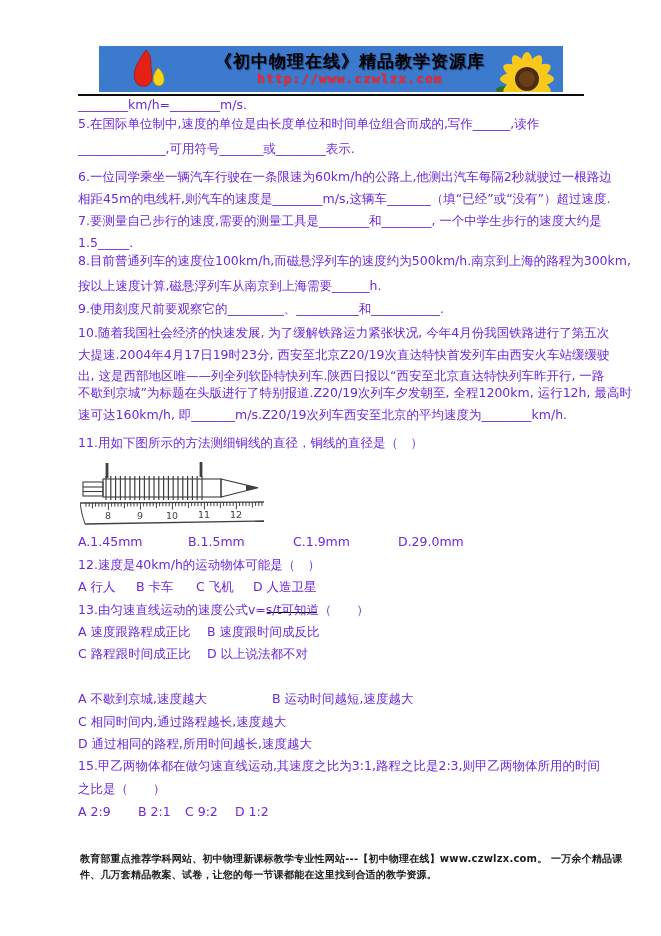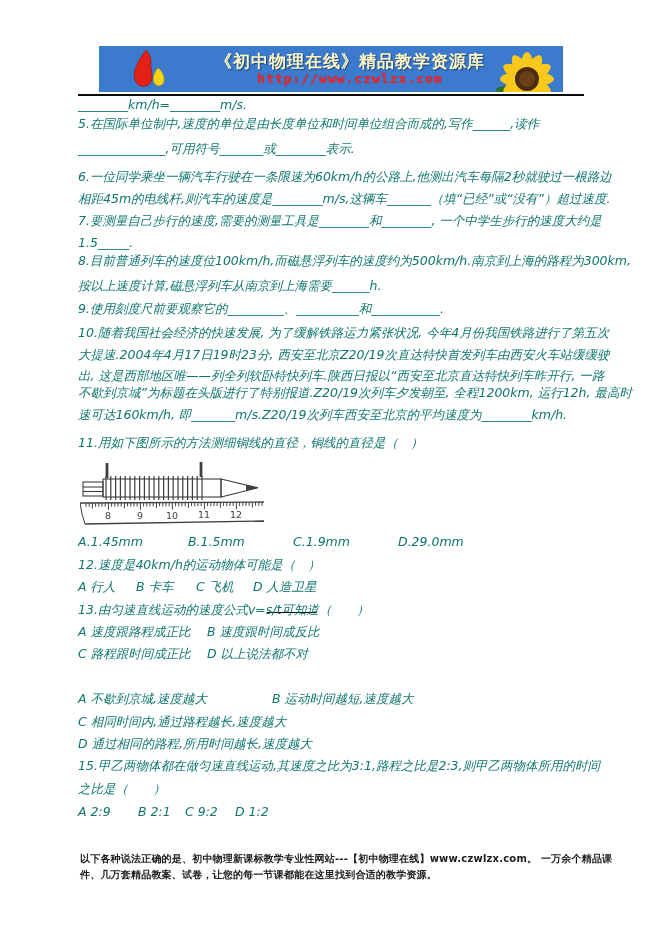--- a/index.html
+++ b/index.html
@@ -6,32 +6,32 @@
   #page{position:relative;width:661px;height:936px;background:#ffffff;overflow:hidden;
         font-family:"DejaVu Sans",sans-serif;color:#000;}
   
   #banner{position:absolute;left:99px;top:46px;width:464px;height:46px;overflow:hidden;
     background:
       radial-gradient(ellipse 120px 30px at 78% 108%, rgba(255,255,255,.85), rgba(255,255,255,0) 70%),
       radial-gradient(ellipse 150px 26px at 30% 115%, rgba(255,255,255,.7), rgba(255,255,255,0) 65%),
       linear-gradient(180deg,#2d6cc3 0%,#4a89d3 45%,#7cadе3 70%,#8fbce9 78%,#cfe4f6 100%);
     background-color:#3b7acc;}
   #banner-title{position:absolute;left:92px;top:4px;width:318px;text-align:center;
-    font-size:17px;font-weight:bold;color:#fef9c3;letter-spacing:1px;white-space:nowrap;
+    font-size:17px;font-weight:bold;color:#000000;letter-spacing:1px;white-space:nowrap;
     text-shadow:1px 1px 1px rgba(20,40,90,.65);}
   #banner-url{position:absolute;left:92px;top:25px;width:318px;text-align:center;
     font-size:13px;font-weight:bold;color:#ff2222;letter-spacing:1px;white-space:nowrap;
     font-family:"DejaVu Sans Mono",monospace;text-shadow:0 0 1px rgba(120,0,0,.4);}
   #logo-svg{position:absolute;left:26px;top:2px;}
   #sunflower-svg{position:absolute;left:388px;top:2px;}
   
   #rule{position:absolute;left:78px;top:94px;width:506px;height:2px;background:#0a0a0a;}
   
   .line{position:absolute;left:78px;height:20px;font-size:12.5px;line-height:17px;
-        white-space:nowrap;color:#0f766e;font-style:italic;}
+        white-space:nowrap;color:#6d28d9;}
   .opt{display:inline-block;}
   .w110{width:110px;} .w105{width:105px;}
   .w58{width:58px;}  .w60{width:60px;}  .w57{width:57px;}
   .w129{width:129px;} .w194{width:194px;} .w47{width:47px;} .w50{width:50px;}
   .uline{border-bottom:1px solid #000;padding-bottom:18px;}
   
   #diagram{position:absolute;left:80px;top:460px;}
   
   #footer{position:absolute;left:80px;top:851px;width:510px;font-size:10px;font-weight:bold;
           color:#1c1c1c;line-height:16px;letter-spacing:.2px;}
@@ -217,17 +217,17 @@
   <div class="line" style="top:735px">D 通过相同的路程,所用时间越长,速度越大</div>
   <div class="line" style="top:713px">C 相同时间内,通过路程越长,速度越大</div>
 
   <div class="line" style="top:757px">15.甲乙两物体都在做匀速直线运动,其速度之比为3:1,路程之比是2:3,则甲乙两物体所用的时间</div>
   <div class="line" style="top:780px">之比是（　　）</div>
   <div class="line" style="top:803px">
     <span class="opt w60">A 2:9</span><span class="opt w47">B 2:1</span><span class="opt w50">C 9:2</span><span class="opt">D 1:2</span>
   </div>
 
   <div id="footer">
-    <div>以下各种说法正确的是、初中物理新课标教学专业性网站---【初中物理在线】www.czwlzx.com。 一万余个精品课</div>
+    <div>教育部重点推荐学科网站、初中物理新课标教学专业性网站---【初中物理在线】www.czwlzx.com。 一万余个精品课</div>
     <div>件、几万套精品教案、试卷，让您的每一节课都能在这里找到合适的教学资源。</div>
   </div>
 
 </div>
 
 </body></html>

